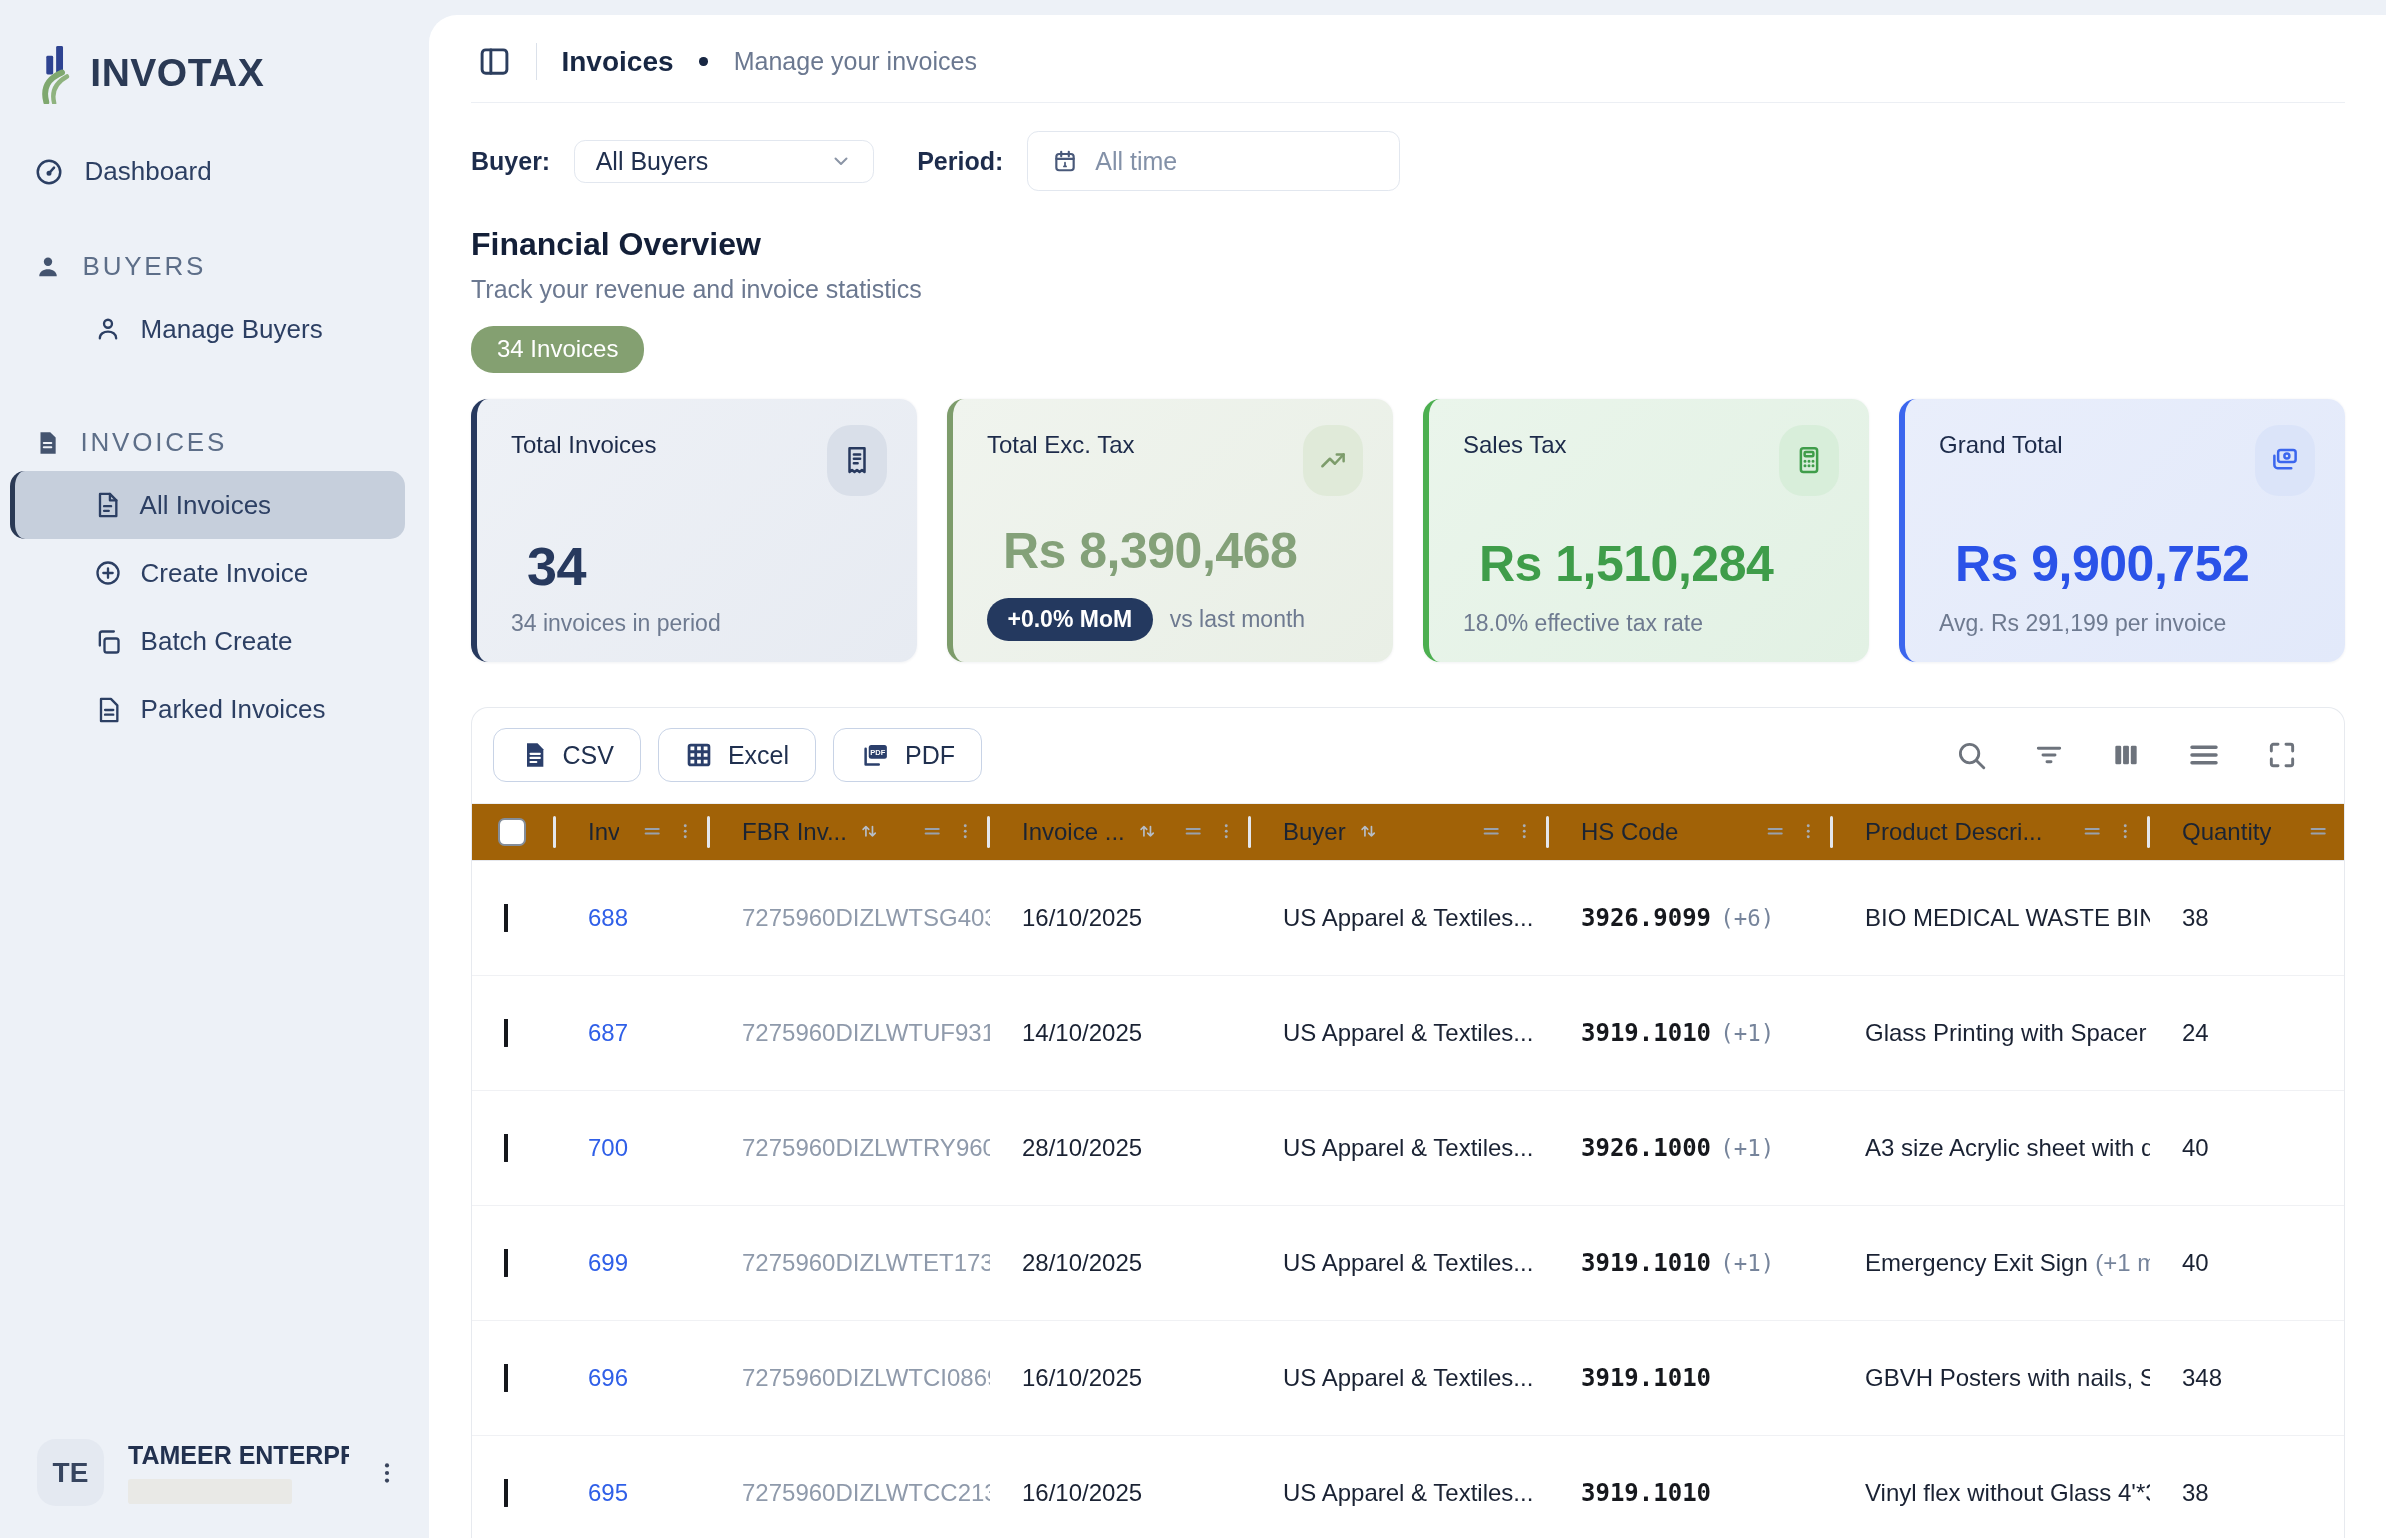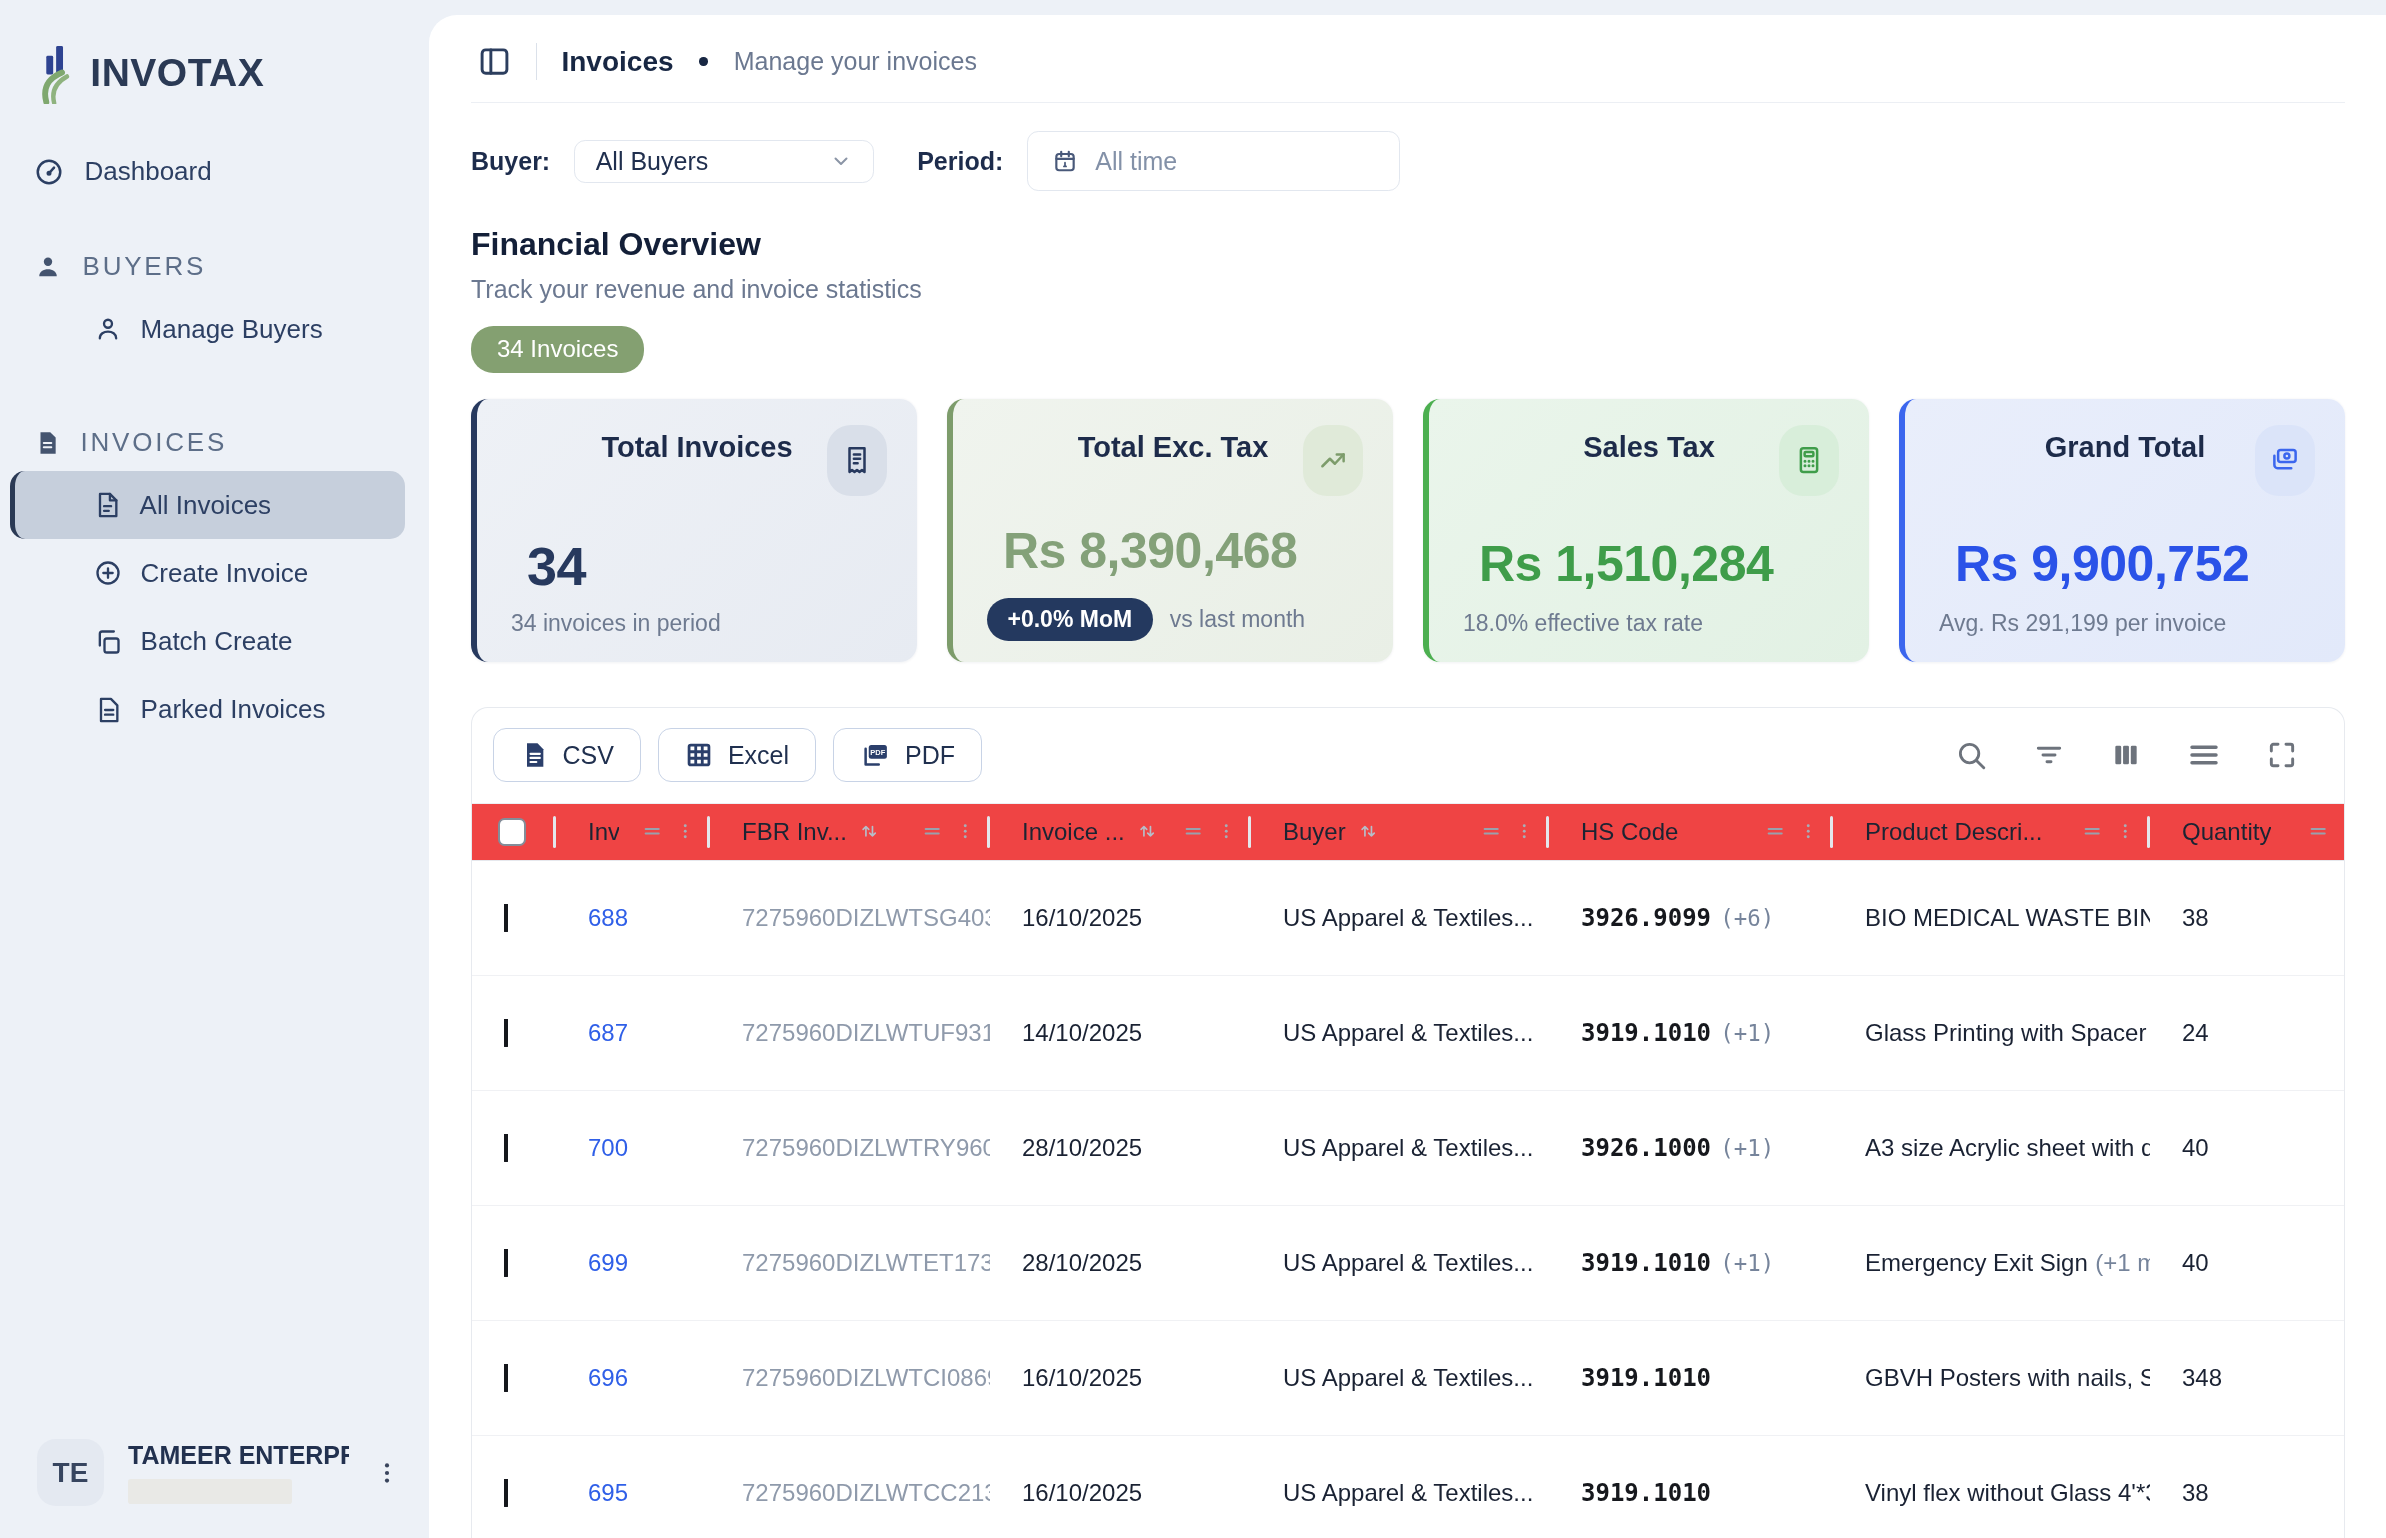--- a/index.html
+++ b/index.html
@@ -40,21 +40,21 @@
   .select .chev{color:#8b95a6;}
   .datebox{width:373px;height:60px;border:1.9px solid #e2e7ef;border-radius:11.2px;background:#fff;display:flex;align-items:center;gap:17px;padding:0 24px;box-sizing:border-box;font-size:25px;color:#8391a8;}
   .datebox .cal{color:#49597a;}
 
   .ov-title{margin-top:35px;font-size:32px;font-weight:700;color:#131f38;}
   .ov-sub{margin-top:11.2px;font-size:25px;color:#6b7890;}
   .ov-badge{margin-top:22.4px;display:inline-flex;background:#84a071;color:#fff;font-size:24px;font-weight:500;padding:9.3px 26px;border-radius:22.4px;}
 
   .cards{margin-top:26px;display:grid;grid-template-columns:repeat(4,1fr);gap:30px;}
   .card{position:relative;height:263px;border-radius:17px;box-sizing:border-box;padding:32px 34px;border-left:6.5px solid;box-shadow:0 0.9px 2.8px rgba(25,40,70,.06);}
-  .card-title{font-size:29px;font-weight:700;color:#1d2b4a;text-align:center;}
+  .card-title{font-size:24px;font-weight:400;color:#1d2b4a;}
   .card-icon{position:absolute;top:26px;right:30px;width:60px;height:71px;border-radius:24px;display:flex;align-items:center;justify-content:center;}
   .card-value{position:absolute;left:34px;top:136px;font-size:50px;font-weight:800;letter-spacing:-0.5px;white-space:nowrap;margin-left:16px;}
   .card-sub{position:absolute;left:34px;top:211px;font-size:23px;color:#6e7a90;}
   .card-badge-row{position:absolute;left:34px;top:199px;display:flex;align-items:center;gap:17px;}
   .mom-badge{background:#24395f;color:#fff;font-size:23px;font-weight:600;padding:8.4px 20.5px;border-radius:24px;}
   .mom-sub{font-size:23px;color:#6e7a90;}
   .card-1{background:linear-gradient(135deg,#eef1f6,#e7ebf2);border-color:#27395e;}
   .card-1 .card-icon{background:#d9dfe9;color:#27395e;}
   .card-1 .card-value{color:#27395e;font-size:54px;}
   .card-2{background:linear-gradient(135deg,#f0f4ee,#e9efe6);border-color:#7d9c6b;}
@@ -67,21 +67,21 @@
   .card-4 .card-icon{background:#dbe4f9;color:#3b66ee;}
   .card-4 .card-value{color:#2a52e8;}
 
   
   .table-card{margin-top:45px;border:1.9px solid #e7eaef;border-bottom:none;border-radius:17px 17px 0 0;overflow:hidden;background:#fff;}
   .table-toolbar{display:flex;align-items:center;gap:17px;padding:20.5px;}
   .btn-export{display:flex;align-items:center;gap:15px;height:54px;padding:0 26px;border:1.9px solid #c8d3e6;border-radius:13px;background:#fff;font-size:25px;font-weight:500;color:#20304f;}
   .btn-export .ic{color:#2b3f6b;}
   .toolbar-right{margin-left:auto;display:flex;align-items:center;gap:45px;color:#6d737c;padding-right:26px;}
   .grid-cols{display:grid;grid-template-columns:84px 154px 280px 261px 298px 284px 317px 1fr;}
-  .thead{height:56px;background:#ef4444;border-top:1.9px solid #edeff3;border-bottom:1.9px solid #e6e8ed;align-items:center;color:#1b2433;font-size:24px;font-weight:500;}
+  .thead{height:56px;background:#a16207;border-top:1.9px solid #edeff3;border-bottom:1.9px solid #e6e8ed;align-items:center;color:#1b2433;font-size:24px;font-weight:500;}
   .th{position:relative;display:flex;align-items:center;gap:11.2px;height:100%;padding:0 15px 0 32px;box-sizing:border-box;min-width:0;}
   .th:not(:last-child)::after{content:"";position:absolute;right:0;top:12px;width:2.8px;height:32px;background:#e4e7ec;border-radius:1.9px;}
   .th .lbl{white-space:nowrap;overflow:hidden;flex:0 1 auto;}
   .th .sp{flex:1;}
   .sort-ic{color:#b6bec9;flex:none;}
   .handle-ic{color:#99a1ad;flex:none;}
   .kebab-ic{color:#a7aeb8;flex:none;}
   .th-cb,.td-cb{padding-left:26px;}
   .cb{width:28px;height:28px;border:2.8px solid #15171c;border-radius:6.5px;background:#fff;box-sizing:border-box;}
   .cb.hdr{border-color:#848d99;}

